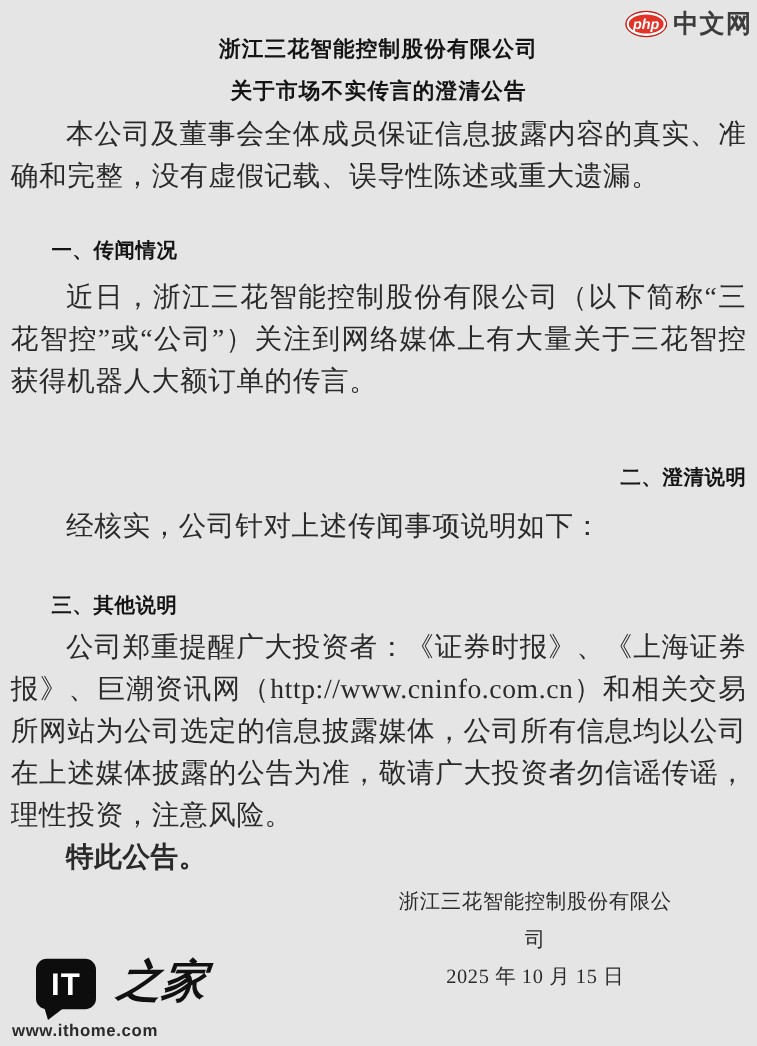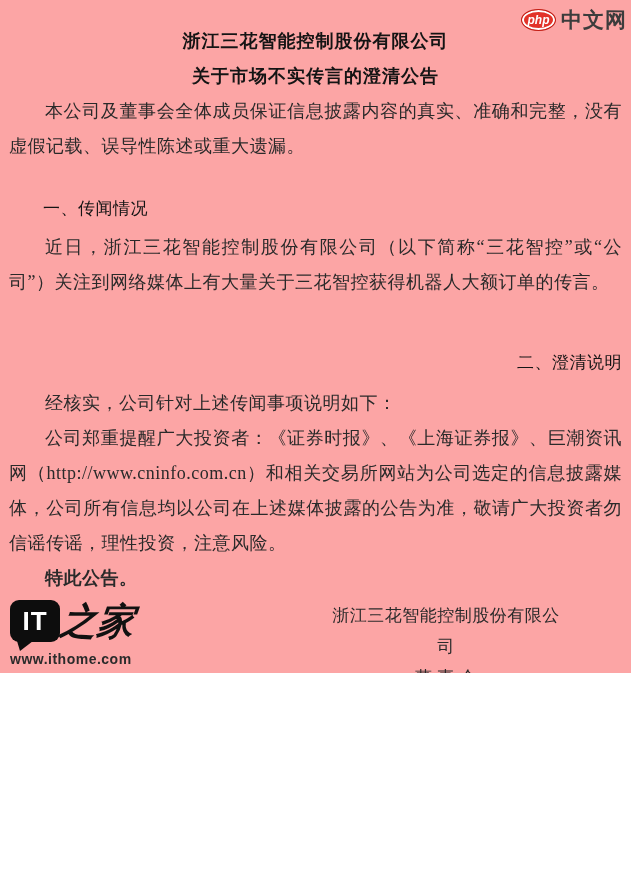--- a/index.html
+++ b/index.html
@@ -1,19 +1,19 @@
 <!DOCTYPE html>
 <html><head>
 <meta charset="utf-8">
 <style>
   html,body { margin:0; padding:0; background:#ffffff; }
   .page {
     position:relative;
-    width:631px; height:673px;
-    background:#fca5a5;
+    width:631px; height:872px;
+    background:#e5e5e5;
     overflow:hidden;
     font-family:"Liberation Serif","DejaVu Serif",serif;
     color:#2a2a2a;
   }
 
   
   .wm-top {
     position:absolute; top:6px; right:4px;
     display:flex; align-items:center; gap:5px;
   }
@@ -38,52 +38,52 @@
   .titles {
     text-align:center;
     font-family:"Liberation Sans","DejaVu Sans",sans-serif;
     font-weight:bold; font-size:18px; color:#141414;
     letter-spacing:1px;
   }
   .title-line { line-height:35px; }
 
   p.body-text {
     margin:0;
-    font-size:18px; line-height:35px;
+    font-size:23px; line-height:35px;
     letter-spacing:0.5px;
     text-indent:2em;
     text-align:justify;
   }
   .declaration { margin-top:28px; }
 
   .sec-heading {
     margin:0;
     font-family:"Liberation Sans","DejaVu Sans",sans-serif;
-    font-weight:normal; font-size:17px; color:#141414;
+    font-weight:bold; font-size:17px; color:#141414;
     line-height:35px; text-indent:2em;
     letter-spacing:0.5px;
   }
   .sec-1 { margin-top:27px; margin-bottom:4px; }
   .sec-2 { margin-top:45px; margin-bottom:6px;text-align:right; }
   .sec-3 { margin-top:31px; margin-bottom:0; }
 
   .closing { margin-top:12px; line-height:26px;font-weight:bold; }
 
   .signature {
     width:240px;
     margin:4px 56px 0 auto;
     text-align:center;
     font-size:17px; color:#2a2a2a;
     letter-spacing:0.5px;
   }
   .sig-line { line-height:31px; }
 
   
   .wm-bottom { position:absolute; left:10px; bottom:6px; }
-  .wm-bottom-row { display:flex; align-items:center; gap:0; }
+  .wm-bottom-row { display:flex; align-items:flex-start; gap:18px;margin-left:20px; }
   .it-bubble {
     position:relative;
     width:50px; height:42px;
     background:#0d0d0d;
     border-radius:9px;
     color:#ffffff;
     font:bold 26px "Liberation Sans","DejaVu Sans",sans-serif;
     display:flex; align-items:center; justify-content:center;
     letter-spacing:1px;
   }
@@ -126,27 +126,27 @@
     </div>
 
     <p class="body-text declaration">本公司及董事会全体成员保证信息披露内容的真实、准确和完整，没有虚假记载、误导性陈述或重大遗漏。</p>
 
     <h2 class="sec-heading sec-1">一、传闻情况</h2>
     <p class="body-text">近日，浙江三花智能控制股份有限公司（以下简称“三花智控”或“公司”）关注到网络媒体上有大量关于三花智控获得机器人大额订单的传言。</p>
 
     <h2 class="sec-heading sec-2">二、澄清说明</h2>
     <p class="body-text">经核实，公司针对上述传闻事项说明如下：</p>
 
+    <h2 class="sec-heading sec-3">三、其他说明</h2>
     <p class="body-text">公司郑重提醒广大投资者：《证券时报》、《上海证券报》、巨潮资讯网（http://www.cninfo.com.cn）和相关交易所网站为公司选定的信息披露媒体，公司所有信息均以公司在上述媒体披露的公告为准，敬请广大投资者勿信谣传谣，理性投资，注意风险。</p>
 
     <p class="body-text closing">特此公告。</p>
 
     <div class="signature">
       <div class="sig-line">浙江三花智能控制股份有限公司</div>
-      <div class="sig-line">董 事 会</div>
       <div class="sig-line">2025 年 10 月 15 日</div>
     </div>
 
   </div>
 
   <div class="wm-bottom">
     <div class="wm-bottom-row">
       <span class="it-bubble">IT</span>
       <span class="zhijia">之家</span>
     </div>

